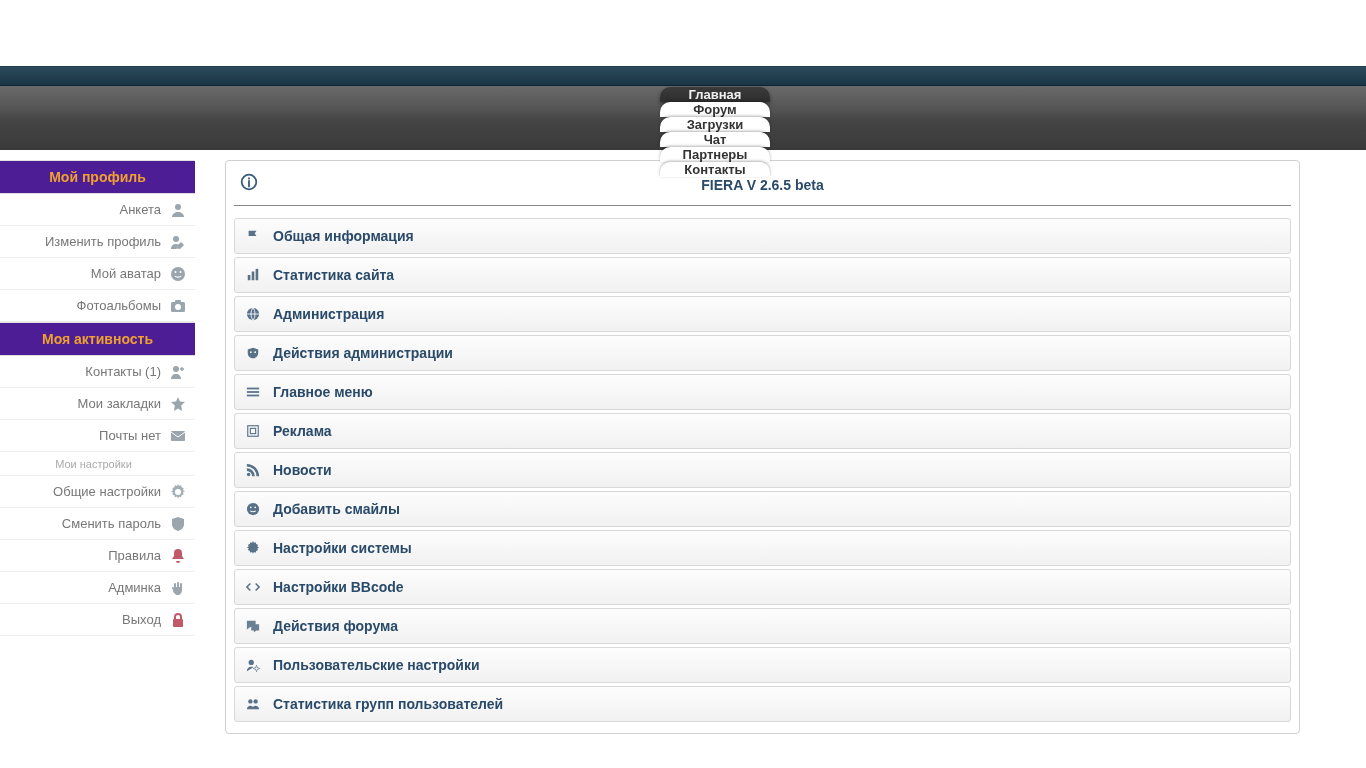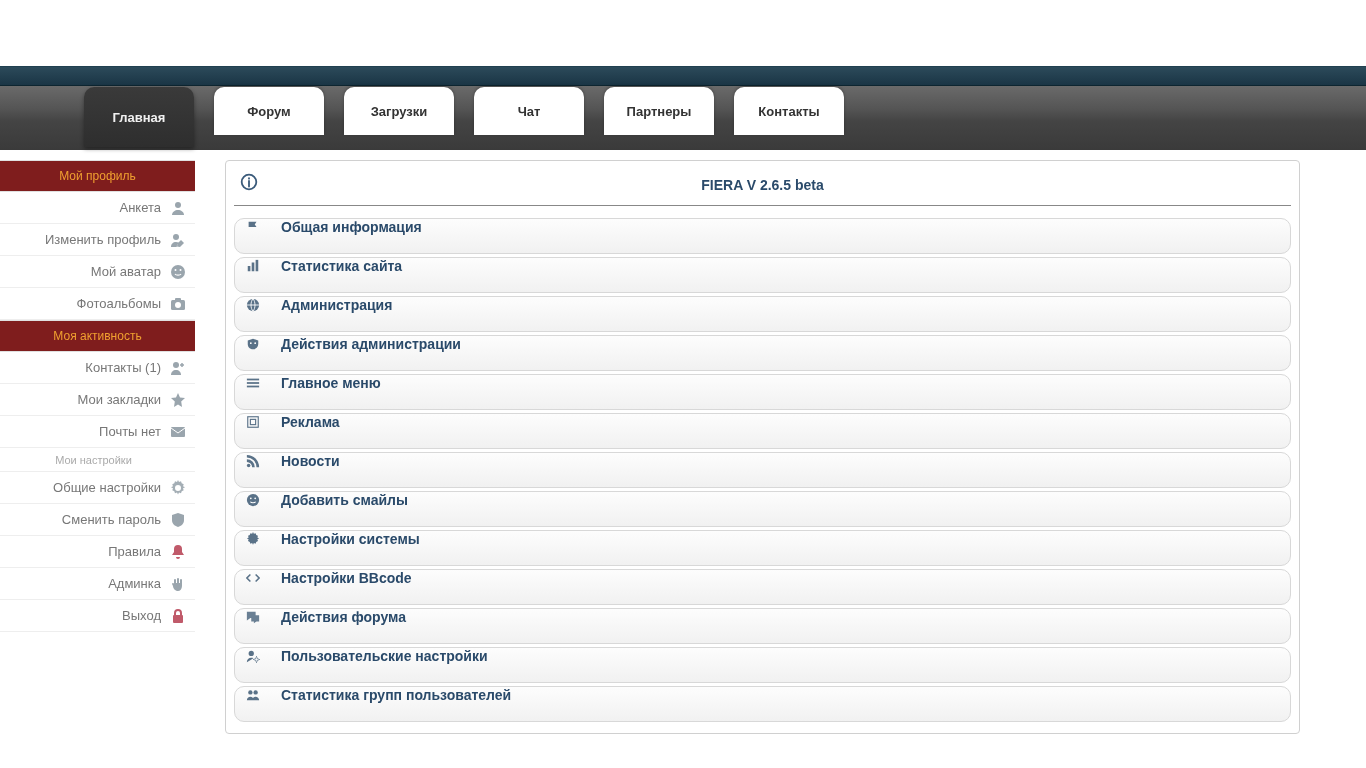--- a/index.html
+++ b/index.html
@@ -18,22 +18,23 @@
     height: 20px;
     background: linear-gradient(to bottom, #2c4a5a 0%, #1a3545 100%);
     border-top: 1px solid #214050;
     border-bottom: 1px solid #0d2530;
   }
   .nav-bar {
     height: 64px;
     background: linear-gradient(to bottom, #6a6a6a 0%, #555 35%, #444 55%, #3a3a3a 100%);
     position: relative;
     display: flex;
-    align-items: flex-start;
+    align-items: center;
     padding-left: 84px;
+    flex-direction: column;
   }
   .nav-tab {
     height: 48px;
     min-width: 110px;
     padding: 0 20px;
     display: flex;
     align-items: center;
     justify-content: center;
     border-radius: 10px 10px 0 0;
     margin-right: 20px;
@@ -56,24 +57,24 @@
   }
   .page-body {
     display: flex;
     padding-top: 10px;
   }
   .sidebar {
     width: 195px;
     flex-shrink: 0;
   }
   .side-header {
-    background: #7f1d1d;
+    background: #4c1d95;
     color: #f0a030;
-    font-weight: normal;
-    font-size: 12px;
+    font-weight: bold;
+    font-size: 14px;
     padding: 8px 0;
     text-align: center;
     border-top: 1px solid #e0e0e0;
     border-bottom: 1px solid #e0e0e0;
   }
   .side-item {
     display: flex;
     align-items: center;
     justify-content: flex-end;
     height: 32px;
@@ -121,24 +122,25 @@
     top: 4px;
     color: #3a5a7a;
   }
   .panel-title {
     color: #2a4a6a;
     font-weight: bold;
     font-size: 14px;
   }
   .list-item {
     display: flex;
-    gap: 20px;
+    align-items: center;
+    gap: 12px;
     height: 36px;
     border: 1px solid #d8d8d8;
-    border-radius: 10px;
+    border-radius: 3px;
     background: linear-gradient(to bottom, #fdfdfd 0%, #f1f1f1 100%);
     padding: 0 10px;
     margin-bottom: 3px;
     cursor: pointer;
   }
   .list-item .li-icon {
     width: 16px;
     height: 16px;
     color: #5a7288;
     display: flex;

